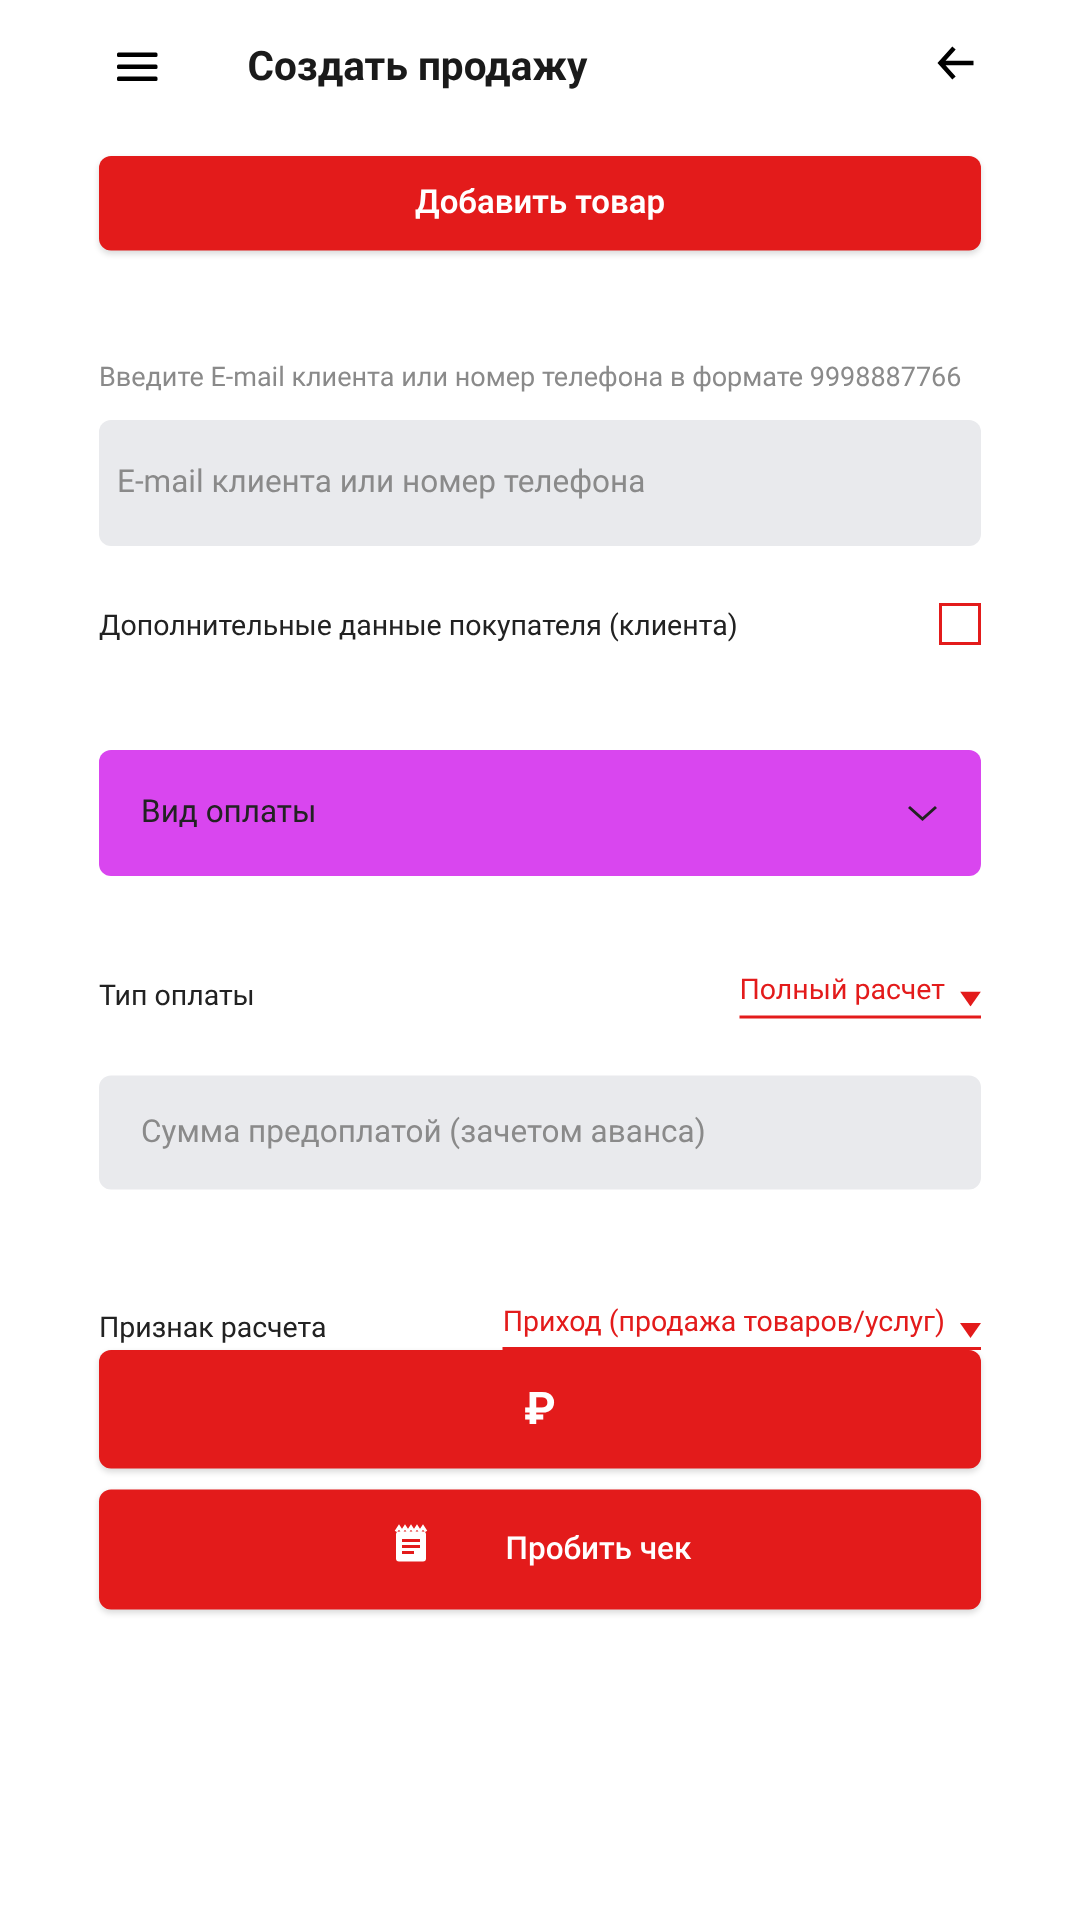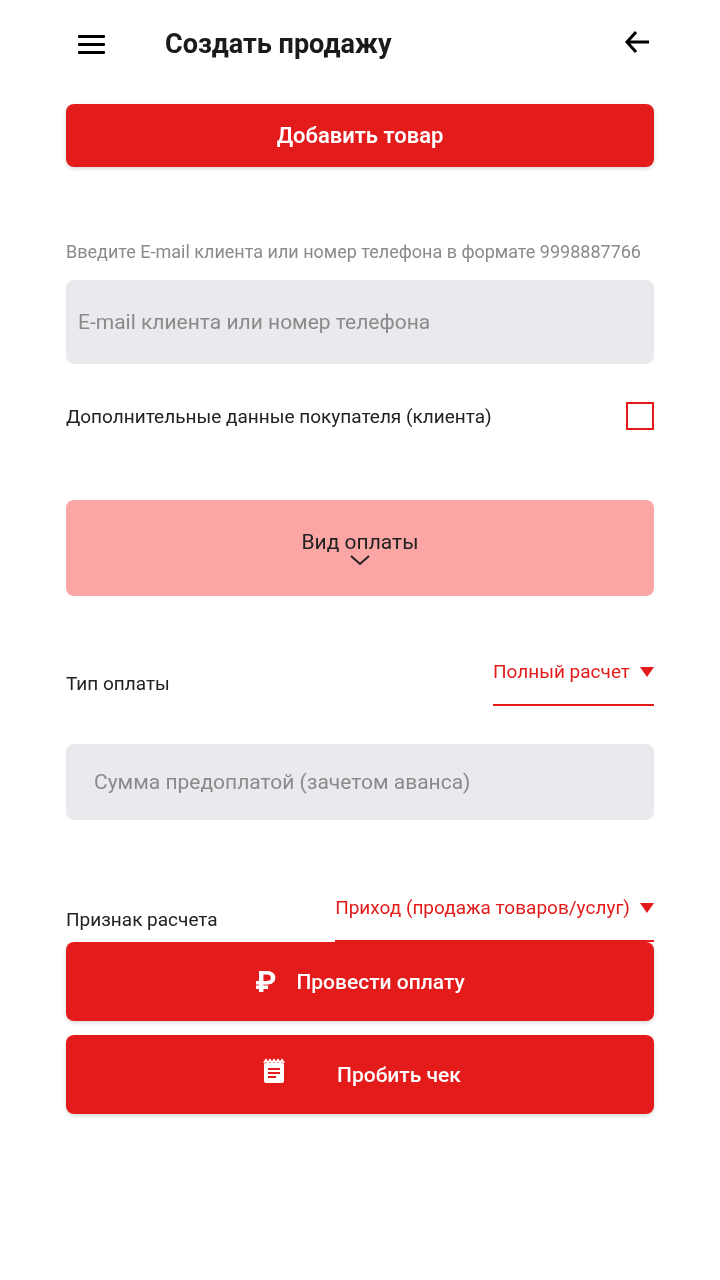--- a/index.html
+++ b/index.html
@@ -87,52 +87,51 @@
       color: #222;
     }
     .checkbox-box {
       width: 28px;
       height: 28px;
       border: 2.5px solid #e31b1b;
       cursor: pointer;
     }
     .select-box {
       width: 100%;
-      background: #fca5a5;
+      background: #d946ef;
       border: none;
       border-radius: 8px;
       padding: 30px 28px;
       font-size: 21px;
       margin-top: 70px;
       display: flex;
       justify-content: space-between;
       align-items: center;
       cursor: pointer;
       color: #222;
-      flex-direction: column;
     }
     .select-box .label {
       font-weight: 400;
     }
     .field-row {
       display: flex;
       justify-content: space-between;
       align-items: center;
       margin-top: 64px;
     }
     .field-label {
       font-size: 19px;
       color: #222;
     }
     .red-select {
       display: flex;
-      align-items: center;
+      align-items: flex-end;
       gap: 10px;
       cursor: pointer;
-      padding-bottom: 21px;
+      padding-bottom: 6px;
       border-bottom: 2px solid #e31b1b;
     }
     .red-select-text {
       color: #e31b1b;
       font-size: 19px;
       font-weight: 400;
     }
     .prepay-input {
       width: 100%;
       background: #e9eaed;
@@ -246,21 +245,20 @@
     <div class="red-select">
       <span class="red-select-text">Приход (продажа товаров/услуг)</span>
       <svg class="triangle-down" width="14" height="10" viewBox="0 0 14 10">
         <path d="M0 0 L14 0 L7 10 Z"></path>
       </svg>
     </div>
   </div>
 
   <button class="action-btn">
     <span class="ruble-icon">₽</span>
-    <span>Провести оплату</span>
   </button>
 
   <button class="action-btn">
     <span>
       <svg width="30" height="30" viewBox="0 0 30 30">
         <rect x="5" y="6" width="20" height="20" rx="2" fill="#fff"></rect>
         <rect x="9" y="11" width="12" height="2" fill="#e31b1b"></rect>
         <rect x="9" y="15" width="12" height="2" fill="#e31b1b"></rect>
         <rect x="9" y="19" width="8" height="2" fill="#e31b1b"></rect>
         <path d="M5 6 L7 3 L9 6 L11 3 L13 6 L15 3 L17 6 L19 3 L21 6 L23 3 L25 6" fill="none" stroke="#fff" stroke-width="2"></path>

